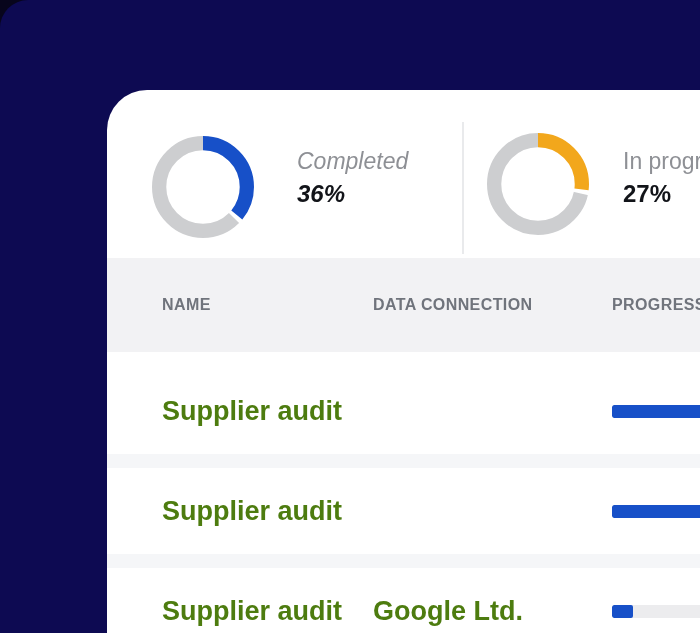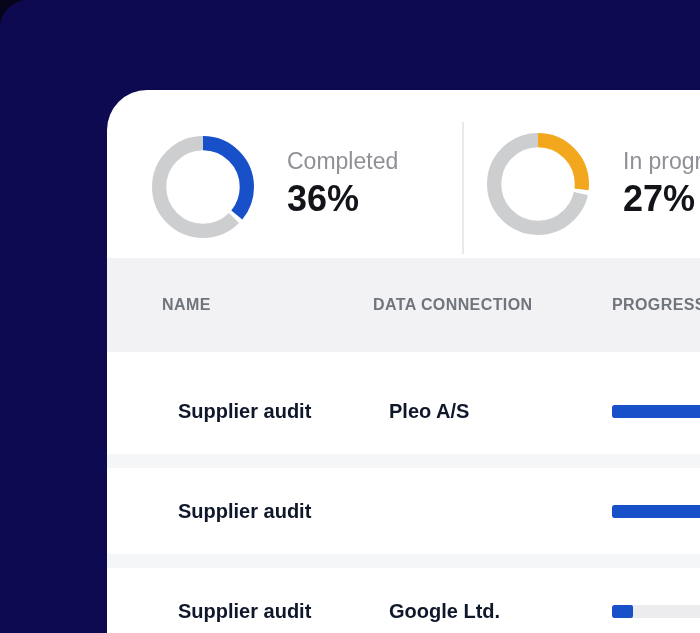--- a/index.html
+++ b/index.html
@@ -28,24 +28,24 @@
   .stats { position:relative; height:168px; }
 
   .donut { position:absolute; width:102px; height:102px; }
   .donut-a { left:45px; top:46px; }
   .donut-b { left:380px; top:43px; }
   .donut-track { fill:none; stroke:#cdced0; stroke-width:14; }
   .donut-gap   { fill:none; stroke:#ffffff; stroke-width:15.5; }
   .donut-fill  { fill:none; stroke-width:14; }
 
   .stat-text { position:absolute; top:57px; }
-  .stat-text-a { left:180px; }
+  .stat-text-a { left:190px;font-style:italic; }
   .stat-text-b { left:516px; }
   .stat-label { font-size:23px; line-height:28px; color:#8e9095; white-space:nowrap; }
-  .stat-value { margin-top:5px; font-size:36px; line-height:38px; font-weight:700; color:#121419; }
+  .stat-value { font-size:24px; line-height:38px; font-weight:700; color:#121419; }
 
   .stats-divider {
     position:absolute; left:355px; top:32px;
     width:2px; height:132px; background:#e9eaec;
   }
 
   
   .thead {
     position:relative; height:94px; background:#f2f2f4;
   }
@@ -55,21 +55,21 @@
   .col-3 { left:505px; }
   .th {
     font-size:16px; font-weight:700; letter-spacing:0.4px;
     color:#70747c; white-space:nowrap;
   }
   .thead-spacer { height:16px; background:#ffffff; }
 
   .trow { position:relative; height:86px; background:#ffffff; }
   .row-sep { height:14px; background:#f5f6f8; }
   .td {
-    font-size:20px; font-weight:700; color:#0f172a; white-space:nowrap;margin-left:16px;
+    font-size:27px; font-weight:700; color:#4d7c0f; white-space:nowrap;
   }
   .bar {
     position:relative; width:160px; height:13px;
     background:#ececee; border-radius:2px; overflow:hidden;
   }
   .bar-fill {
     position:absolute; left:0; top:0; bottom:0;
     background:#1750c8; border-radius:2px;
   }
 </style>
@@ -124,23 +124,20 @@
         <div class="cell col-3">
             <span class="th">PROGRESS</span>
           </div>
       </div>
       <div class="thead-spacer"></div>
 
       <div class="trow">
         <div class="cell col-1">
             <span class="td">Supplier audit</span>
           </div>
-        <div class="cell col-2">
-            <span class="td">Pleo A/S</span>
-          </div>
         <div class="cell col-3">
           <div class="bar">
             <div class="bar-fill" style="width: 80%;"></div>
           </div>
         </div>
       </div>
       <div class="row-sep"></div>
 
       <div class="trow">
         <div class="cell col-1">

